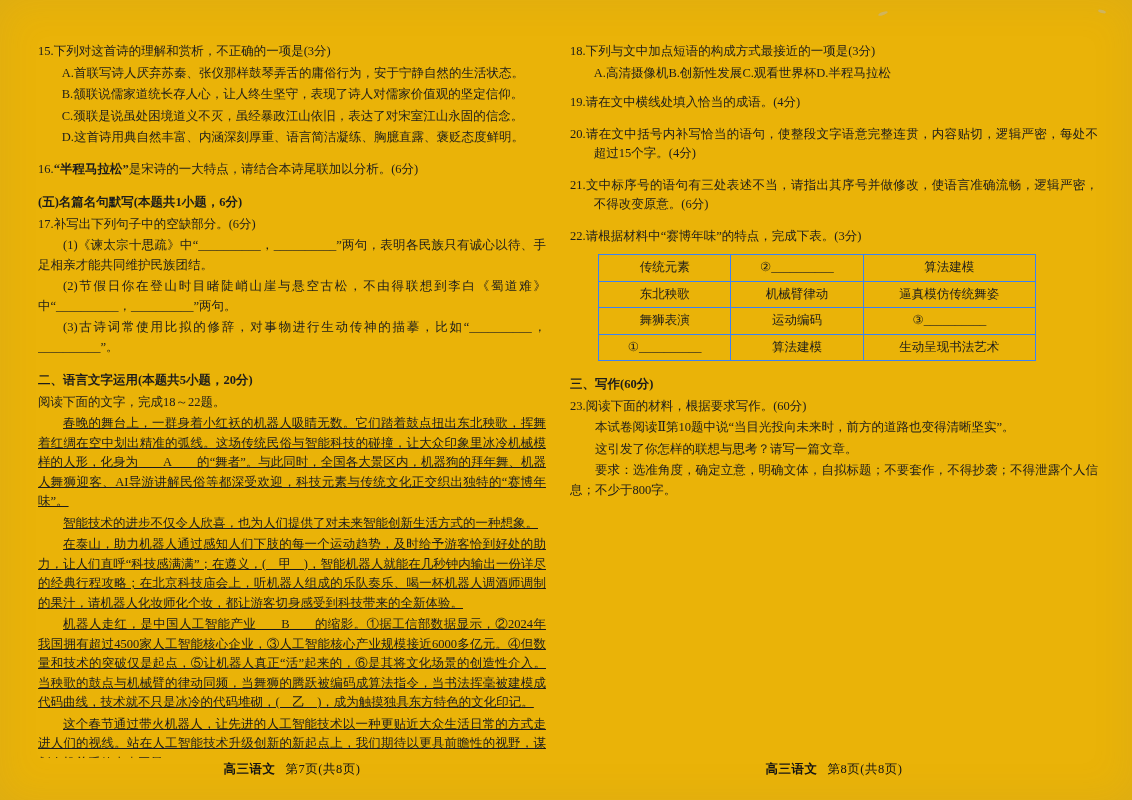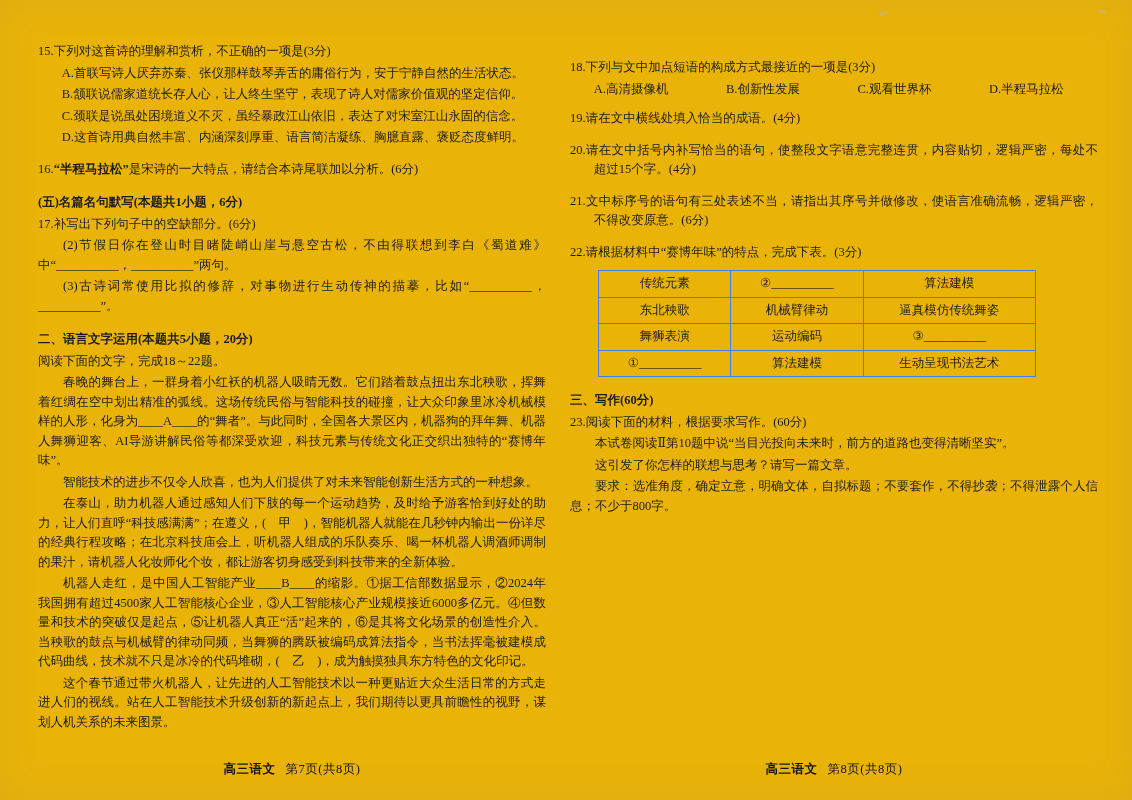--- a/index.html
+++ b/index.html
@@ -12,32 +12,32 @@
   .sheet {
     position:absolute; left:0; top:0; width:1132px; height:800px;
     background:#eab308; color:#1c1c1c; overflow:hidden;
     box-shadow:inset 0 0 40px rgba(120,120,110,0.12);
   }
   .col {
     position:absolute; top:42px; height:716px; overflow:hidden;
     font-size:12.5px; line-height:1.56; text-align:justify;
   }
   .col.left  { left:38px;  width:508px; }
-  .col.right { left:570px; width:528px;margin-top:16px; }
+  .col.right { left:570px; width:528px; }
   p { margin:0 0 2px 0; }
   .q   { }
   .hang { padding-left:1.9em; text-indent:-1.9em; }
   .opt { margin-left:1.9em; }
   .sec { font-weight:bold; }
   .item { text-indent:2em; }
-  .para { text-indent:2em; }
+  .para { text-indent:2em;text-decoration:underline; }
   .b { font-weight:bold; }
   .mt12 { margin-top:12px; }
   .mt14 { margin-top:14px; }
-  .optrow { display:flex; justify-content:space-between; margin:2px 0 10px 1.9em; width:470px;gap:28px; }
+  .optrow { display:flex; margin:2px 0 10px 1.9em; width:470px; }
   .optrow span { white-space:nowrap; }
   table.tbl {
     border-collapse:collapse; margin:8px 0 4px 28px; width:438px;
     font-size:12.5px;
   }
   table.tbl th, table.tbl td {
     border:1px solid #3b82f6; font-weight:normal; text-align:center;
     padding:3px 6px; height:23px;
   }
   .footer {
@@ -64,20 +64,21 @@
     <p class="q hang">15.下列对这首诗的理解和赏析，不正确的一项是(3分)</p>
     <p class="opt">A.首联写诗人厌弃苏秦、张仪那样鼓琴弄舌的庸俗行为，安于宁静自然的生活状态。</p>
     <p class="opt">B.颔联说儒家道统长存人心，让人终生坚守，表现了诗人对儒家价值观的坚定信仰。</p>
     <p class="opt">C.颈联是说虽处困境道义不灭，虽经暴政江山依旧，表达了对宋室江山永固的信念。</p>
     <p class="opt">D.这首诗用典自然丰富、内涵深刻厚重、语言简洁凝练、胸臆直露、褒贬态度鲜明。</p>
 
     <p class="q hang mt12"><span>16.</span><span class="b">“半程马拉松”</span><span>是宋诗的一大特点，请结合本诗尾联加以分析。(6分)</span></p>
 
     <p class="sec mt14">(五)名篇名句默写(本题共1小题，6分)</p>
     <p class="q hang">17.补写出下列句子中的空缺部分。(6分)</p>
+    <p class="item">(1)《谏太宗十思疏》中“__________，__________”两句，表明各民族只有诚心以待、手足相亲才能共同维护民族团结。</p>
     <p class="item">(2)节假日你在登山时目睹陡峭山崖与悬空古松，不由得联想到李白《蜀道难》中“__________，__________”两句。</p>
     <p class="item">(3)古诗词常使用比拟的修辞，对事物进行生动传神的描摹，比如“__________，__________”。</p>
 
     <p class="sec mt14">二、语言文字运用(本题共5小题，20分)</p>
     <p class="q">阅读下面的文字，完成18～22题。</p>
     <p class="para">春晚的舞台上，一群身着小红袄的机器人吸睛无数。它们踏着鼓点扭出东北秧歌，挥舞着红绸在空中划出精准的弧线。这场传统民俗与智能科技的碰撞，让大众印象里冰冷机械模样的人形，化身为____A____的“舞者”。与此同时，全国各大景区内，机器狗的拜年舞、机器人舞狮迎客、AI导游讲解民俗等都深受欢迎，科技元素与传统文化正交织出独特的“赛博年味”。</p>
     <p class="para">智能技术的进步不仅令人欣喜，也为人们提供了对未来智能创新生活方式的一种想象。</p>
     <p class="para">在泰山，助力机器人通过感知人们下肢的每一个运动趋势，及时给予游客恰到好处的助力，让人们直呼“科技感满满”；在遵义，(　甲　)，智能机器人就能在几秒钟内输出一份详尽的经典行程攻略；在北京科技庙会上，听机器人组成的乐队奏乐、喝一杯机器人调酒师调制的果汁，请机器人化妆师化个妆，都让游客切身感受到科技带来的全新体验。</p>
     <p class="para">机器人走红，是中国人工智能产业____B____的缩影。①据工信部数据显示，②2024年我国拥有超过4500家人工智能核心企业，③人工智能核心产业规模接近6000多亿元。④但数量和技术的突破仅是起点，⑤让机器人真正“活”起来的，⑥是其将文化场景的创造性介入。当秧歌的鼓点与机械臂的律动同频，当舞狮的腾跃被编码成算法指令，当书法挥毫被建模成代码曲线，技术就不只是冰冷的代码堆砌，(　乙　)，成为触摸独具东方特色的文化印记。</p>
     <p class="para">这个春节通过带火机器人，让先进的人工智能技术以一种更贴近大众生活日常的方式走进人们的视线。站在人工智能技术升级创新的新起点上，我们期待以更具前瞻性的视野，谋划人机关系的未来图景。</p>

